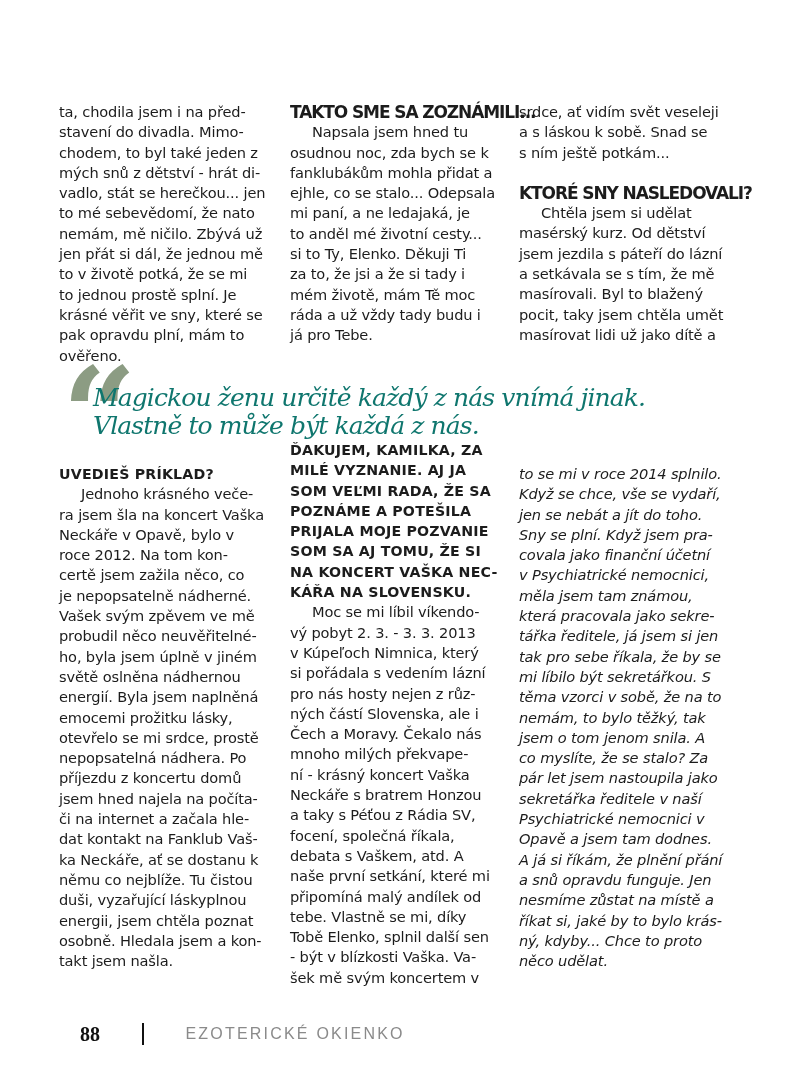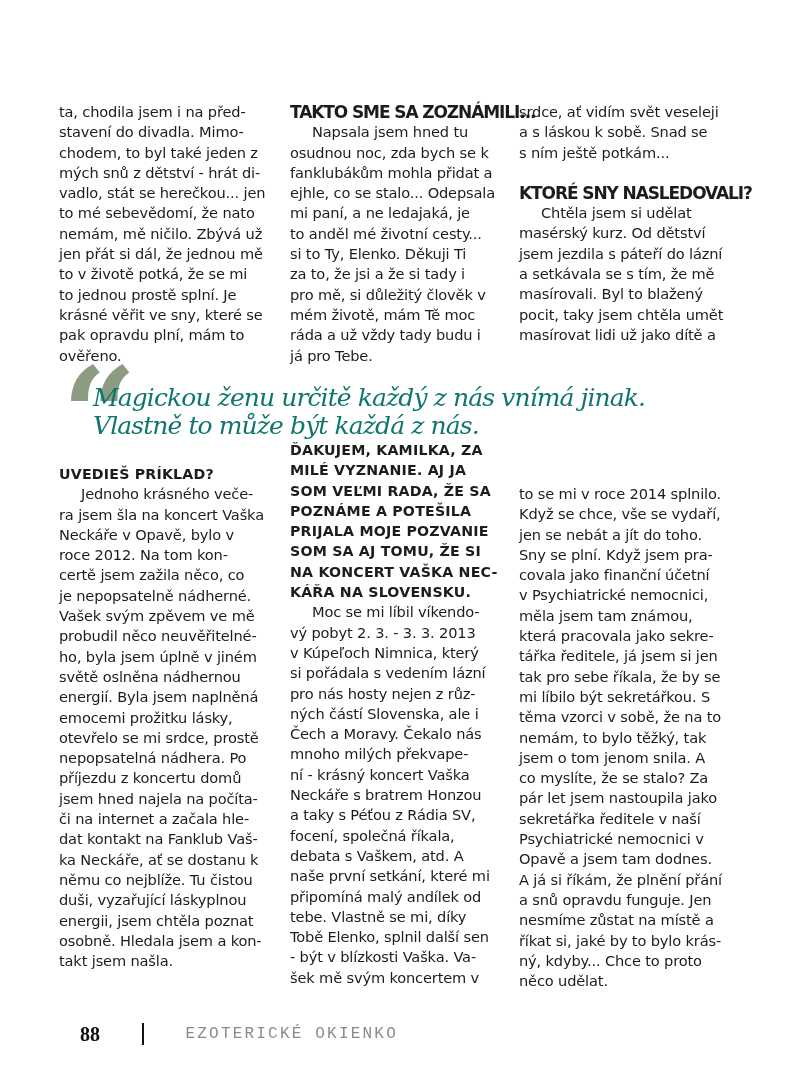--- a/index.html
+++ b/index.html
@@ -8,28 +8,28 @@
   .line { display:block; white-space:nowrap; }
   .indent { padding-left:22px; }
   .head-cond { font-weight:bold; letter-spacing:-1.1px; font-size:17px; }
   .head-bold { font-weight:bold; letter-spacing:0.2px; font-size:14.2px; }
   .gap { height:20px; }
   #c1 { left:59px; top:102px; }
   #c2 { left:290px; top:102px; }
   #c3 { left:519px; top:102px; }
   #c4 { left:59px; top:464px; }
   #c5 { left:290px; top:440px; }
-  #c6 { left:519px; top:484px; }
+  #c6 { left:519px; top:464px;font-style:italic; }
   .quote-wrap { position:absolute; left:60px; top:378px; width:680px; height:70px; }
   .quote-mark { position:absolute; left:2px; top:-28px; font-family:"DejaVu Serif", serif; font-size:130px; line-height:130px; color:#8c9c83; font-weight:bold; }
   .quote-text { position:absolute; left:33px; top:6px; font-family:"DejaVu Serif", serif; font-style:italic; font-size:25px; line-height:28px; color:#0f766e; letter-spacing:-0.9px; }
   .footer { position:absolute; left:80px; top:1022px; height:24px; display:flex; align-items:center;gap:32px; }
   .page-num { font-family:"Liberation Serif", serif; font-weight:bold; font-size:20px; color:#111; }
   .footer-sep { width:1.5px; height:22px; background:#111; margin:0 10px 0 10px; }
-  .section-name { font-family:Liberation Mono, monospace; font-size:16px; letter-spacing:2.2px; color:#8a8a8a; }
+  .section-name { font-family:Liberation Sans, sans-serif; font-size:16px; letter-spacing:2.2px; color:#8a8a8a; }
 </style>
 </head>
 <body>
 
 <div class="col" id="c1">
     <span class="line">ta, chodila jsem i na před-</span>
     <span class="line">stavení do divadla. Mimo-</span>
     <span class="line">chodem, to byl také jeden z</span>
     <span class="line">mých snů z dětství - hrát di-</span>
     <span class="line">vadlo, stát se herečkou... jen</span>
@@ -47,21 +47,20 @@
   <span class="line head-cond">TAKTO SME SA ZOZNÁMILI...</span>
   <div id="c2-body">
       <span class="line indent">Napsala jsem hned tu</span>
       <span class="line">osudnou noc, zda bych se k</span>
       <span class="line">fanklubákům mohla přidat a</span>
       <span class="line">ejhle, co se stalo... Odepsala</span>
       <span class="line">mi paní, a ne ledajaká, je</span>
       <span class="line">to anděl mé životní cesty...</span>
       <span class="line">si to Ty, Elenko. Děkuji Ti</span>
       <span class="line">za to, že jsi a že si tady i</span>
-      <span class="line">pro mě, si důležitý člověk v</span>
       <span class="line">mém životě, mám Tě moc</span>
       <span class="line">ráda a už vždy tady budu i</span>
       <span class="line">já pro Tebe.</span>
     </div>
 </div>
 
 <div class="col" id="c3">
   <div id="c3-a">
       <span class="line">srdce, ať vidím svět veseleji</span>
       <span class="line">a s láskou k sobě. Snad se</span>

